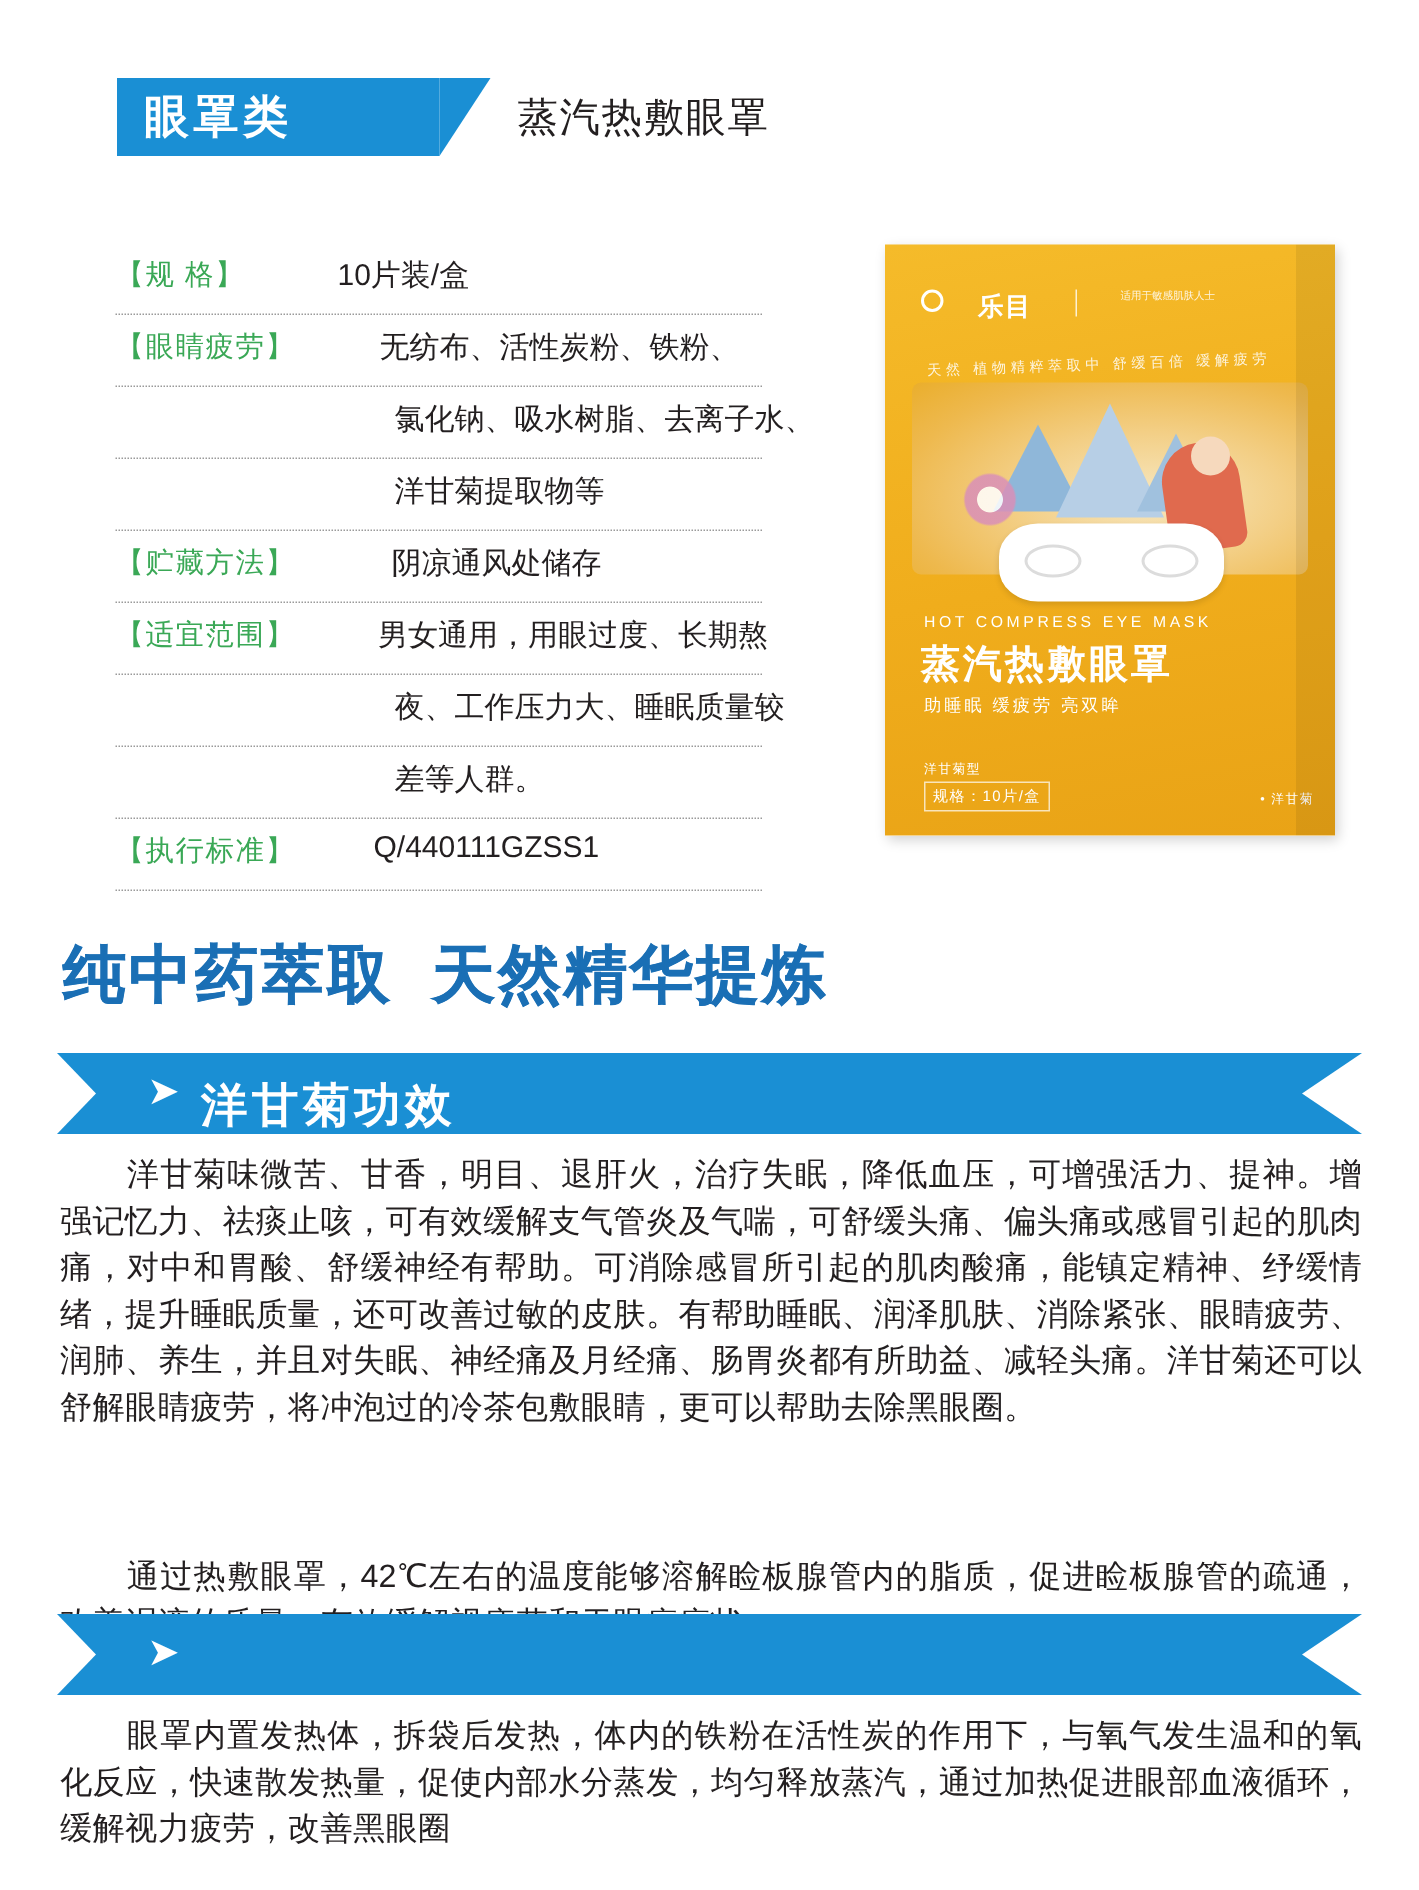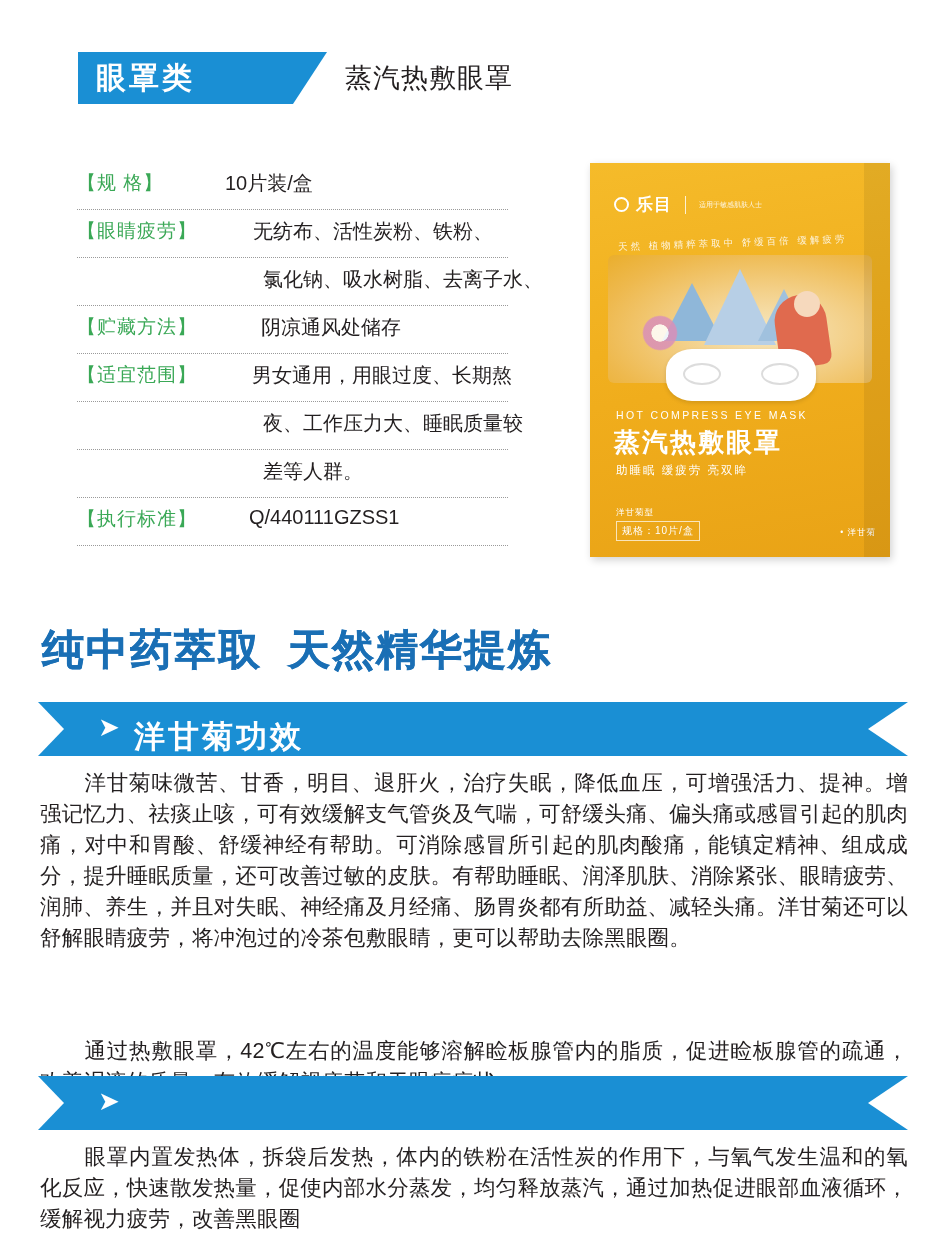--- a/index.html
+++ b/index.html
@@ -104,22 +104,22 @@
     height: 394px;
     background: linear-gradient(170deg, #f5bb2a 0%, #f0ad1c 55%, #e9a316 100%);
     box-shadow: 2px 3px 8px rgba(0,0,0,0.18);
     overflow: hidden;
   }
   .pkg-brand {
     position: absolute;
     left: 24px;
     top: 30px;
     display: flex;
-    align-items: center;
-    gap: 7px;
+    align-items: flex-start;
+    gap: 23px;
   }
   .pkg-brand-ring {
     width: 15px;
     height: 15px;
     border: 2px solid #ffffff;
     border-radius: 50%;
     box-sizing: border-box;
   }
   .pkg-brand-txt {
     color: #ffffff;
@@ -363,20 +363,24 @@
     <span class="spec-label">【规 格】</span>
     <span class="spec-val v-a">10片装/盒</span>
   </div>
   <div class="spec-row">
     <span class="spec-label">【眼睛疲劳】</span>
     <span class="spec-val v-b">无纺布、活性炭粉、铁粉、</span>
   </div>
   <div class="spec-row">
     <span class="spec-label"></span>
     <span class="spec-val v-ind">氯化钠、吸水树脂、去离子水、</span>
+  </div>
+  <div class="spec-row">
+    <span class="spec-label"></span>
+    <span class="spec-val v-ind">洋甘菊提取物等</span>
   </div>
   <div class="spec-row">
     <span class="spec-label">【贮藏方法】</span>
     <span class="spec-val v-c">阴凉通风处储存</span>
   </div>
   <div class="spec-row">
     <span class="spec-label">【适宜范围】</span>
     <span class="spec-val v-d">男女通用，用眼过度、长期熬</span>
   </div>
   <div class="spec-row">
@@ -424,21 +428,21 @@
 </div>
 
 <div class="banner" id="banner1">
   <span class="banner-notch-l"></span>
   <span class="banner-arrow">➤</span>
   <span class="banner-txt">洋甘菊功效</span>
   <span class="banner-notch-r"></span>
 </div>
 
 <div class="para" id="para1">
-  <span class="indent"></span><span>洋甘菊味微苦、甘香，明目、退肝火，治疗失眠，降低血压，可增强活力、提神。增强记忆力、祛痰止咳，可有效缓解支气管炎及气喘，可舒缓头痛、偏头痛或感冒引起的肌肉痛，对中和胃酸、舒缓神经有帮助。可消除感冒所引起的肌肉酸痛，能镇定精神、组成成分，提升睡眠质量，还可改善过敏的皮肤。有帮助睡眠、润泽肌肤、消除紧张、眼睛疲劳、润肺、养生，并且对失眠、神经痛及月经痛、肠胃炎都有所助益、减轻头痛。洋甘菊还可以舒解眼睛疲劳，将冲泡过的冷茶包敷眼睛，更可以帮助去除黑眼圈。</span>
+  <span class="indent"></span><span>洋甘菊味微苦、甘香，明目、退肝火，治疗失眠，降低血压，可增强活力、提神。增强记忆力、祛痰止咳，可有效缓解支气管炎及气喘，可舒缓头痛、偏头痛或感冒引起的肌肉痛，对中和胃酸、舒缓神经有帮助。可消除感冒所引起的肌肉酸痛，能镇定精神、纾缓情绪，提升睡眠质量，还可改善过敏的皮肤。有帮助睡眠、润泽肌肤、消除紧张、眼睛疲劳、润肺、养生，并且对失眠、神经痛及月经痛、肠胃炎都有所助益、减轻头痛。洋甘菊还可以舒解眼睛疲劳，将冲泡过的冷茶包敷眼睛，更可以帮助去除黑眼圈。</span>
 </div>
 
 <div class="para" id="para2">
   <span class="indent"></span><span>通过热敷眼罩，42℃左右的温度能够溶解睑板腺管内的脂质，促进睑板腺管的疏通，改善泪液的质量，有效缓解视疲劳和干眼症症状。</span>
 </div>
 
 <div class="banner" id="banner2">
   <span class="banner-notch-l"></span>
   <span class="banner-arrow">➤</span>
   <span class="banner-notch-r"></span>

